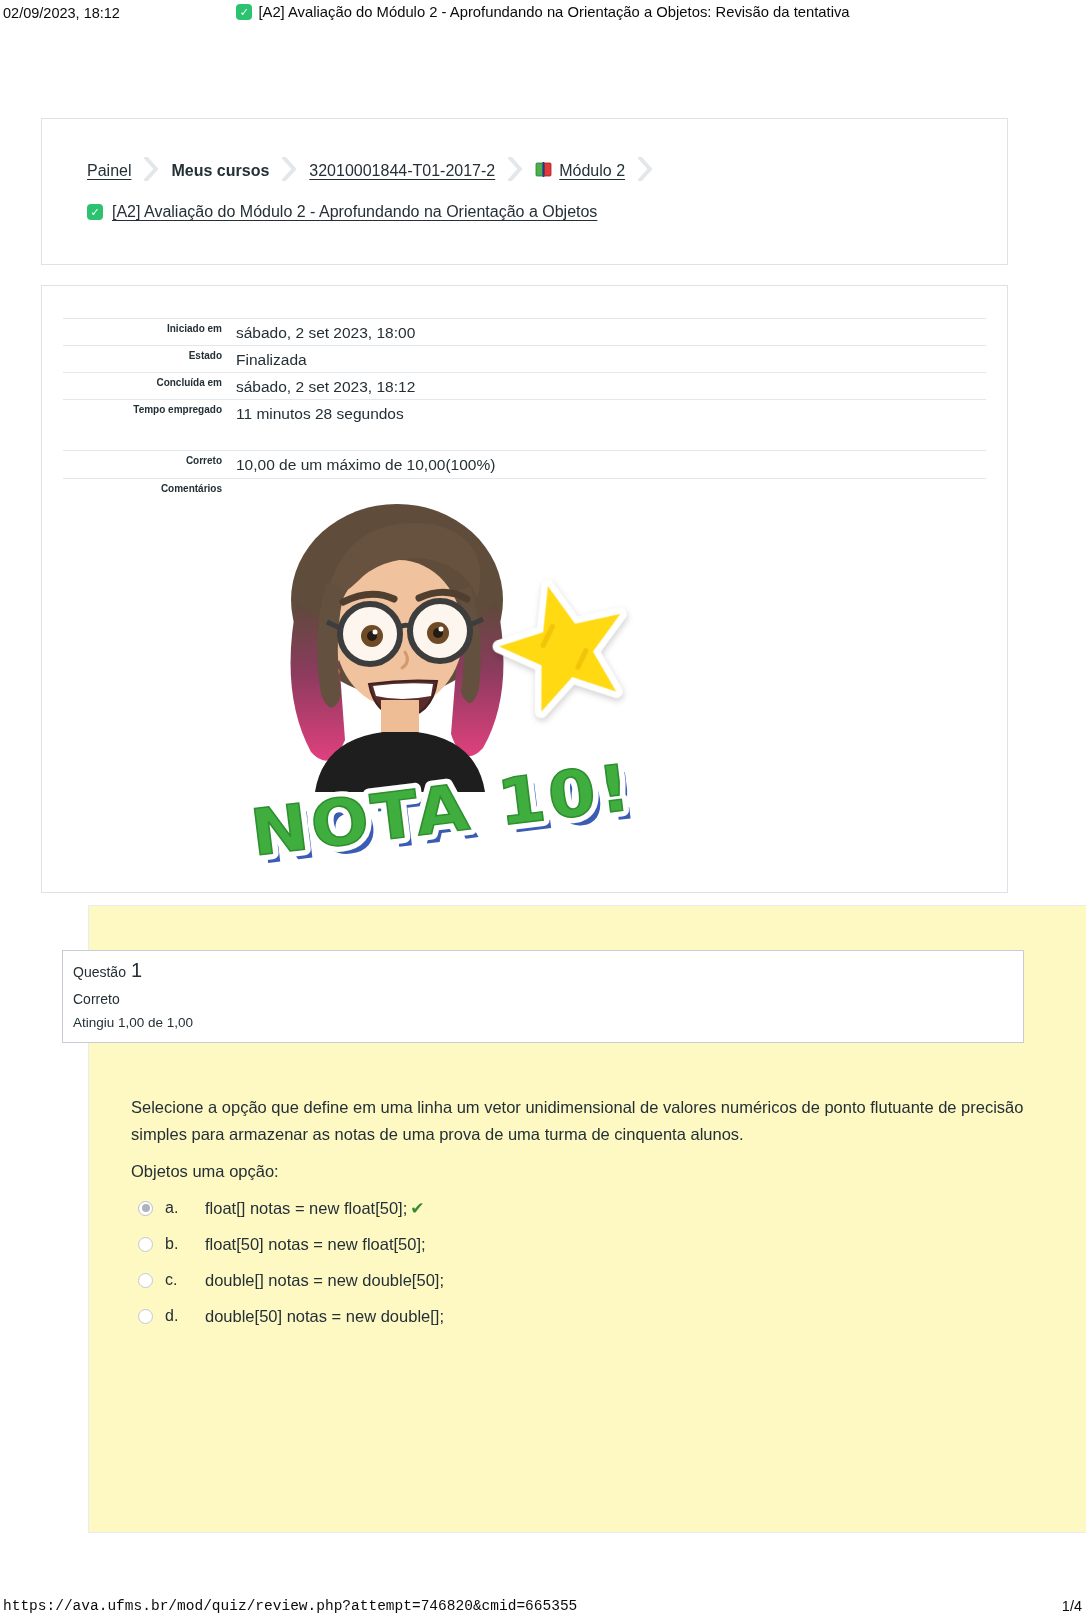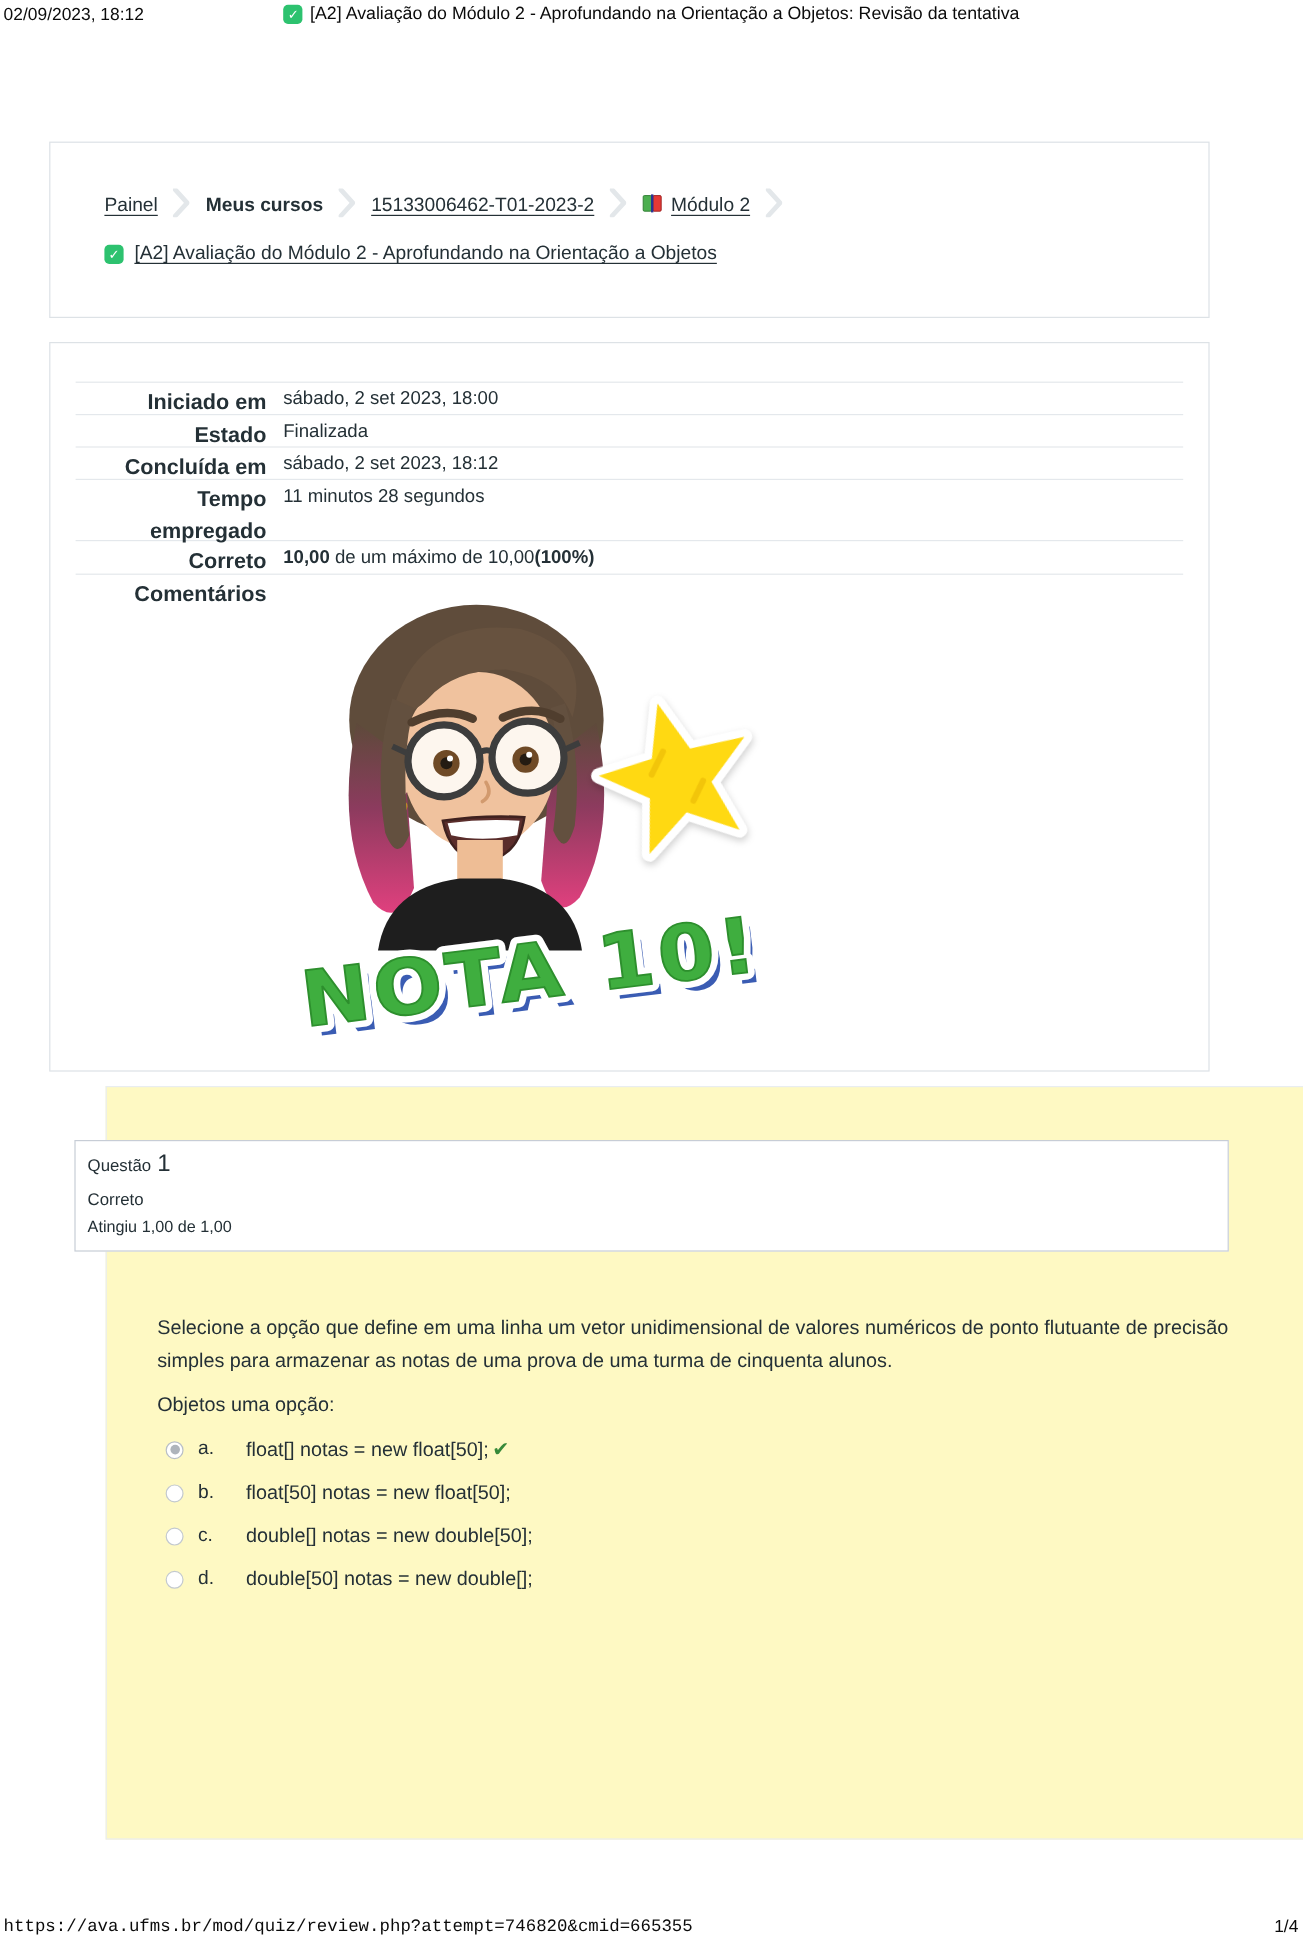--- a/index.html
+++ b/index.html
@@ -24,25 +24,25 @@
   .crumb-plain{color:#243036;text-decoration:none;font-weight:bold;}
   .chev{display:inline-block;}
   .mod-link{display:inline-flex;align-items:center;gap:7px;}
   .activity-line{position:absolute;left:45px;top:84px;display:flex;align-items:center;gap:9px;font-size:16px;}
   .activity-line a{color:#243036;text-decoration:underline;text-underline-offset:3px;}
   
   .stable{position:absolute;left:21px;top:32px;width:923px;}
   .srow{display:flex;border-top:1px solid #e4e8ec;box-sizing:border-box;}
   .srow.last{border-bottom:1px solid #e4e8ec;}
   .h27{height:27px;} .h51{height:51px;} .h29{height:29px;}
-  .slabel{width:173px;padding:3px 14px 0 0;box-sizing:border-box;text-align:right;font-weight:700;font-size:18px;line-height:1.45;}
+  .slabel{width:173px;padding:3px 14px 0 0;box-sizing:border-box;text-align:right;font-weight:700;font-size:10px;line-height:1.45;}
   .svalue{flex:1;padding-top:3px;font-size:15.5px;line-height:1.45;}
   .comments-row{display:flex;}
   .comments-row .slabel{border:none;}
-  .bold{font-weight:700;}
+  .bold{font-weight:400;}
   
   .sticker{position:absolute;left:189px;top:196px;width:418px;height:400px;}
   
   #question-container{position:absolute;left:41px;top:905px;width:1006px;height:628px;border:1px solid #e9edf0;box-sizing:border-box;background:#fef9c3;margin-left:47px;}
   #question-info{position:absolute;left:62px;top:950px;width:962px;height:93px;border:1px solid #c7cdd6;box-sizing:border-box;background:#fff;padding:8px 10px;}
   .qno-label{font-size:14px;}
   .qno-num{font-size:20px;font-weight:500;margin-left:5px;}
   .qstate{font-size:14px;margin-top:9px;}
   .qgrade{font-size:13.5px;margin-top:8px;}
   .qtext{position:absolute;left:42px;top:188px;width:905px;font-size:16.5px;line-height:1.62;}
@@ -72,21 +72,21 @@
       <svg width="14" height="24" viewBox="0 0 14 24">
           <path d="M2 1 L12 12 L2 23" fill="none" stroke="#e3e7ea" stroke-width="4" stroke-linecap="round" stroke-linejoin="round"></path>
         </svg>
     </span>
     <span class="crumb-plain">Meus cursos</span>
     <span class="chev">
       <svg width="14" height="24" viewBox="0 0 14 24">
           <path d="M2 1 L12 12 L2 23" fill="none" stroke="#e3e7ea" stroke-width="4" stroke-linecap="round" stroke-linejoin="round"></path>
         </svg>
     </span>
-    <a class="crumb-link">15133006462-T01-2023-2</a>
+    <a class="crumb-link">32010001844-T01-2017-2</a>
     <span class="chev">
       <svg width="14" height="24" viewBox="0 0 14 24">
           <path d="M2 1 L12 12 L2 23" fill="none" stroke="#e3e7ea" stroke-width="4" stroke-linecap="round" stroke-linejoin="round"></path>
         </svg>
     </span>
     <span class="mod-link">
       <span>
         <svg width="17" height="17" viewBox="0 0 17 17">
           <rect x="1" y="2" width="7" height="13" rx="1" fill="#4caf50" stroke="#2f7d33" stroke-width="0.8"></rect>
           <rect x="9" y="2" width="7" height="13" rx="1" fill="#e53935" stroke="#9e2422" stroke-width="0.8"></rect>

